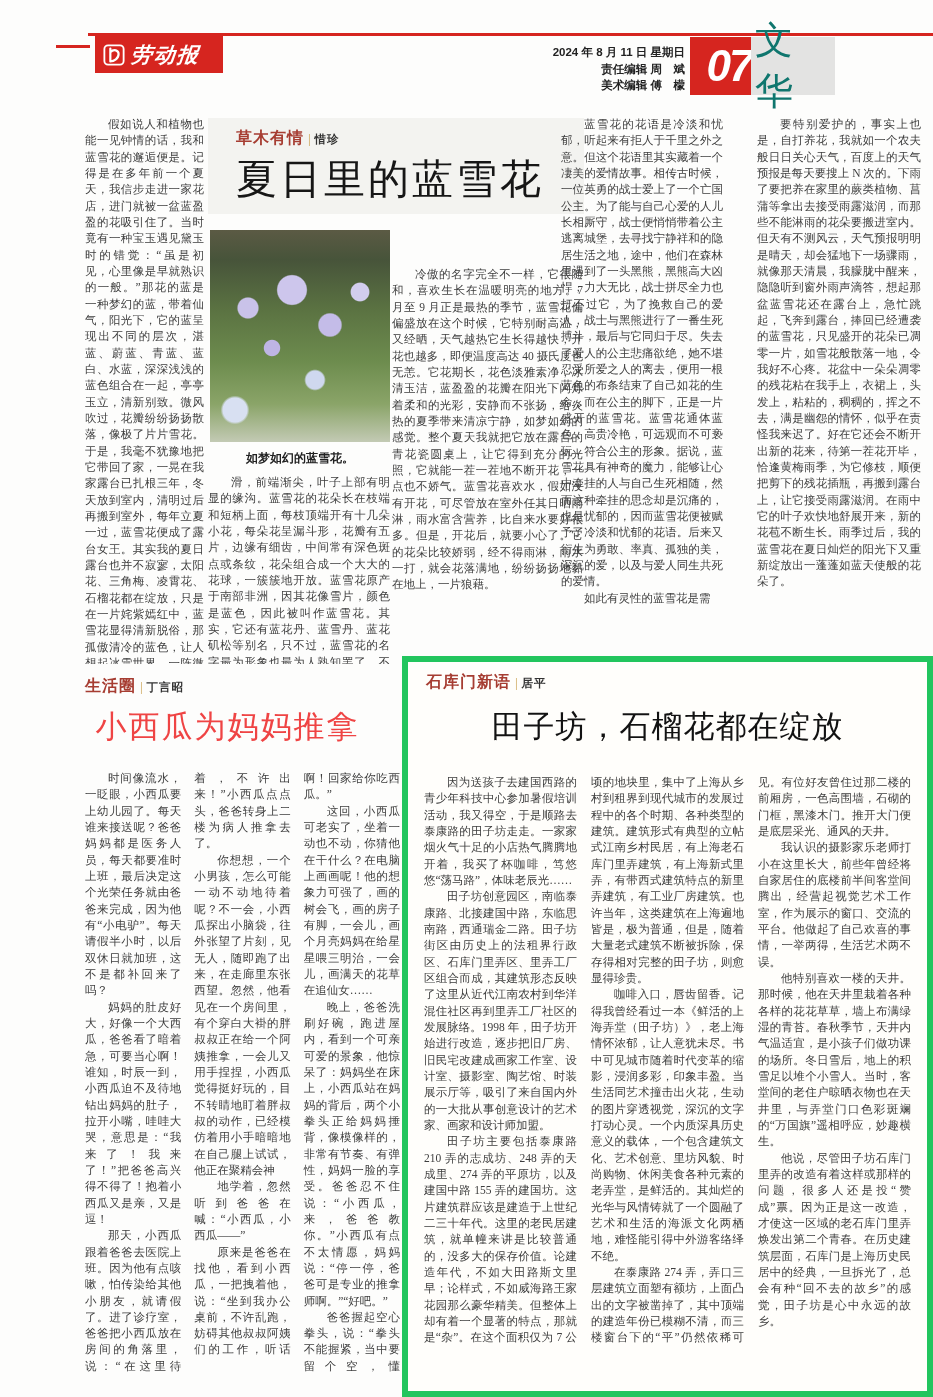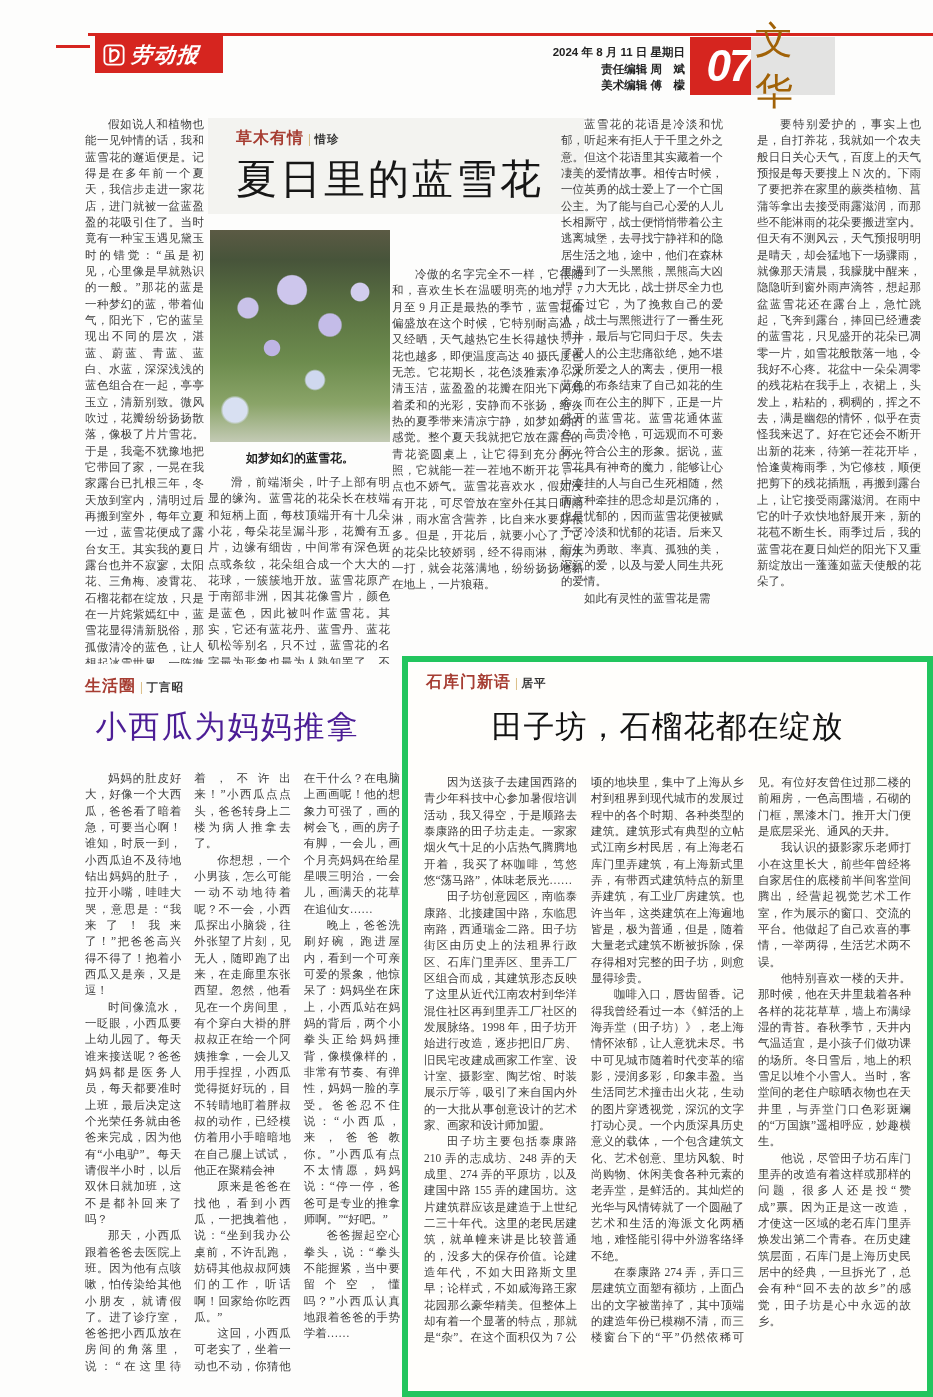--- a/index.html
+++ b/index.html
@@ -13,21 +13,21 @@
   .logo-mark{width:22px;height:22px;flex:0 0 auto;}
   .logo-text{color:#fff;font-size:21px;font-weight:bold;font-style:italic;letter-spacing:2px;
              font-family:"Liberation Serif",serif;transform:skewX(-6deg);}
   .dateblock{position:absolute;left:480px;top:44px;width:205px;text-align:right;
              font-family:"Liberation Sans","DejaVu Sans",sans-serif;font-size:11.5px;font-weight:bold;
              color:#222;line-height:16.5px;}
   .pagenum{position:absolute;left:690px;top:37px;width:78px;height:58px;background:#d6251f;color:#fff;
            display:flex;align-items:center;justify-content:center;font-size:44px;font-weight:bold;
            font-style:italic;font-family:"Liberation Sans",sans-serif;letter-spacing:-2px;}
   .section-box{position:absolute;left:751px;top:37px;width:84px;height:58px;background:#e3e3e2;
-           display:flex;align-items:center;justify-content:center;font-size:38px;color:#a16207;
+           display:flex;align-items:center;justify-content:center;font-size:38px;color:#0f766e;
            letter-spacing:6px;font-family:"Liberation Serif",serif;padding-left:4px;box-sizing:border-box;}
   
   .body-text{font-size:11.5px;line-height:1.42;text-align:justify;overflow:hidden;}
   .body-text p{margin:0;text-indent:2em;}
   .label-row{white-space:nowrap;}
   .label-red{color:#a63d32;font-weight:bold;font-size:16px;letter-spacing:1px;}
   .label-sep{color:#c9a04d;font-weight:normal;font-size:13px;margin:0 4px;}
   .label-author{color:#333;font-size:11.5px;font-weight:bold;letter-spacing:1px;}
   
   .a1-left{position:absolute;left:85px;top:116px;width:119px;height:548px;}
@@ -46,21 +46,21 @@
               linear-gradient(180deg,#5b5a44 0%,#47543a 14%,#5b7342 38%,#6d8c4e 62%,#8aa468 82%,#c3cab4 100%);}
   .a1-caption{position:absolute;left:210px;top:450px;width:180px;text-align:center;font-weight:bold;
               font-size:12px;color:#222;}
   .a1-b1{position:absolute;left:208px;top:474px;width:182px;height:190px;}
   .a1-b2{position:absolute;left:392px;top:230px;width:191px;height:434px;margin-top:36px;}
   .a1-c{position:absolute;left:561px;top:116px;width:162px;height:548px;}
   .a1-d{position:absolute;left:757px;top:116px;width:164px;height:548px;}
   
   .a2-header{position:absolute;left:85px;top:676px;}
   .a2-title{position:absolute;left:55px;top:706px;width:345px;text-align:center;font-size:31px;
-            color:#4c1d95;letter-spacing:2px;}
+            color:#ef4444;letter-spacing:2px;}
   .a2-body{position:absolute;left:85px;top:770px;width:315px;height:618px;
            column-count:3;column-gap:13px;}
   
   .a3-frame{position:absolute;left:402px;top:656px;width:531px;height:741px;box-sizing:border-box;
             border:6px solid #22c55e;background:#fffefb;}
   .a3-header{position:absolute;left:18px;top:10px;}
   .a3-title{position:absolute;left:0;top:44px;width:100%;text-align:center;font-size:31px;
             color:#121212;letter-spacing:1px;}
   .a3-body{position:absolute;left:16px;top:112px;width:487px;height:600px;
            column-count:3;column-gap:14px;}
@@ -116,24 +116,25 @@
     </div>
   <div class="a1-d body-text">
       <p>要特别爱护的，事实上也是，自打养花，我就如一个农夫般日日关心天气，百度上的天气预报是每天要搜上 N 次的。下雨了要把养在家里的蕨类植物、菖蒲等拿出去接受雨露滋润，而那些不能淋雨的花朵要搬进室内。但天有不测风云，天气预报明明是晴天，却会猛地下一场骤雨，就像那天清晨，我朦胧中醒来，隐隐听到窗外雨声滴答，想起那盆蓝雪花还在露台上，急忙跳起，飞奔到露台，捧回已经遭袭的蓝雪花，只见盛开的花朵已凋零一片，如雪花般散落一地，令我好不心疼。花盆中一朵朵凋零的残花粘在我手上，衣裙上，头发上，粘粘的，稠稠的，挥之不去，满是幽怨的情怀，似乎在责怪我来迟了。好在它还会不断开出新的花来，待第一茬花开毕，恰逢黄梅雨季，为它修枝，顺便把剪下的残花插瓶，再搬到露台上，让它接受雨露滋润。在雨中它的叶子欢快地舒展开来，新的花苞不断生长。雨季过后，我的蓝雪花在夏日灿烂的阳光下又重新绽放出一蓬蓬如蓝天使般的花朵了。</p>
     </div>
 
   <div class="a2-header label-row">
     <span class="label-red">生活圈</span><span class="label-sep">|</span><span class="label-author">丁言昭</span>
   </div>
   <div class="a2-title">小西瓜为妈妈推拿</div>
   <div class="a2-body body-text">
+      <p>时间像流水，一眨眼，小西瓜要上幼儿园了。每天谁来接送呢？爸爸妈妈都是医务人员，每天都要准时上班，最后决定这个光荣任务就由爸爸来完成，因为他有“小电驴”。每天请假半小时，以后双休日就加班，这不是都补回来了吗？</p>
       <p>妈妈的肚皮好大，好像一个大西瓜，爸爸看了暗着急，可要当心啊！谁知，时辰一到，小西瓜迫不及待地钻出妈妈的肚子，拉开小嘴，哇哇大哭，意思是：“我来了！我来了！”把爸爸高兴得不得了！抱着小西瓜又是亲，又是逗！</p>
-      <p>时间像流水，一眨眼，小西瓜要上幼儿园了。每天谁来接送呢？爸爸妈妈都是医务人员，每天都要准时上班，最后决定这个光荣任务就由爸爸来完成，因为他有“小电驴”。每天请假半小时，以后双休日就加班，这不是都补回来了吗？</p>
       <p>那天，小西瓜跟着爸爸去医院上班。因为他有点咳嗽，怕传染给其他小朋友，就请假了。进了诊疗室，爸爸把小西瓜放在房间的角落里，说：“在这里待着，不许出来！”小西瓜点点头，爸爸转身上二楼为病人推拿去了。</p>
       <p>你想想，一个小男孩，怎么可能一动不动地待着呢？不一会，小西瓜探出小脑袋，往外张望了片刻，见无人，随即跑了出来，在走廊里东张西望。忽然，他看见在一个房间里，有个穿白大褂的胖叔叔正在给一个阿姨推拿，一会儿又用手捏捏，小西瓜觉得挺好玩的，目不转睛地盯着胖叔叔的动作，已经模仿着用小手暗暗地在自己腿上试试，他正在聚精会神</p>
+      <p>地学着，忽然听到爸爸在喊：“小西瓜，小西瓜——”</p>
       <p>原来是爸爸在找他，看到小西瓜，一把拽着他，说：“坐到我办公桌前，不许乱跑，妨碍其他叔叔阿姨们的工作，听话啊！回家给你吃西瓜。”</p>
       <p>这回，小西瓜可老实了，坐着一动也不动，你猜他在干什么？在电脑上画画呢！他的想象力可强了，画的树会飞，画的房子有脚，一会儿，画个月亮妈妈在给星星喂三明治，一会儿，画满天的花草在追仙女……</p>
       <p>晚上，爸爸洗刷好碗，跑进屋内，看到一个可亲可爱的景象，他惊呆了：妈妈坐在床上，小西瓜站在妈妈的背后，两个小拳头正给妈妈捶背，像模像样的，非常有节奏、有弹性，妈妈一脸的享受。爸爸忍不住说：“小西瓜，来，爸爸教你。”小西瓜有点不太情愿，妈妈说：“停一停，爸爸可是专业的推拿师啊。”“好吧。”</p>
       <p>爸爸握起空心拳头，说：“拳头不能握紧，当中要留个空，懂吗？”小西瓜认真地跟着爸爸的手势学着……</p>
     </div>
 
   <div class="a3-frame">
     <div class="a3-header label-row">
       <span class="label-red">石库门新语</span><span class="label-sep">|</span><span class="label-author">居平</span>
     </div>

